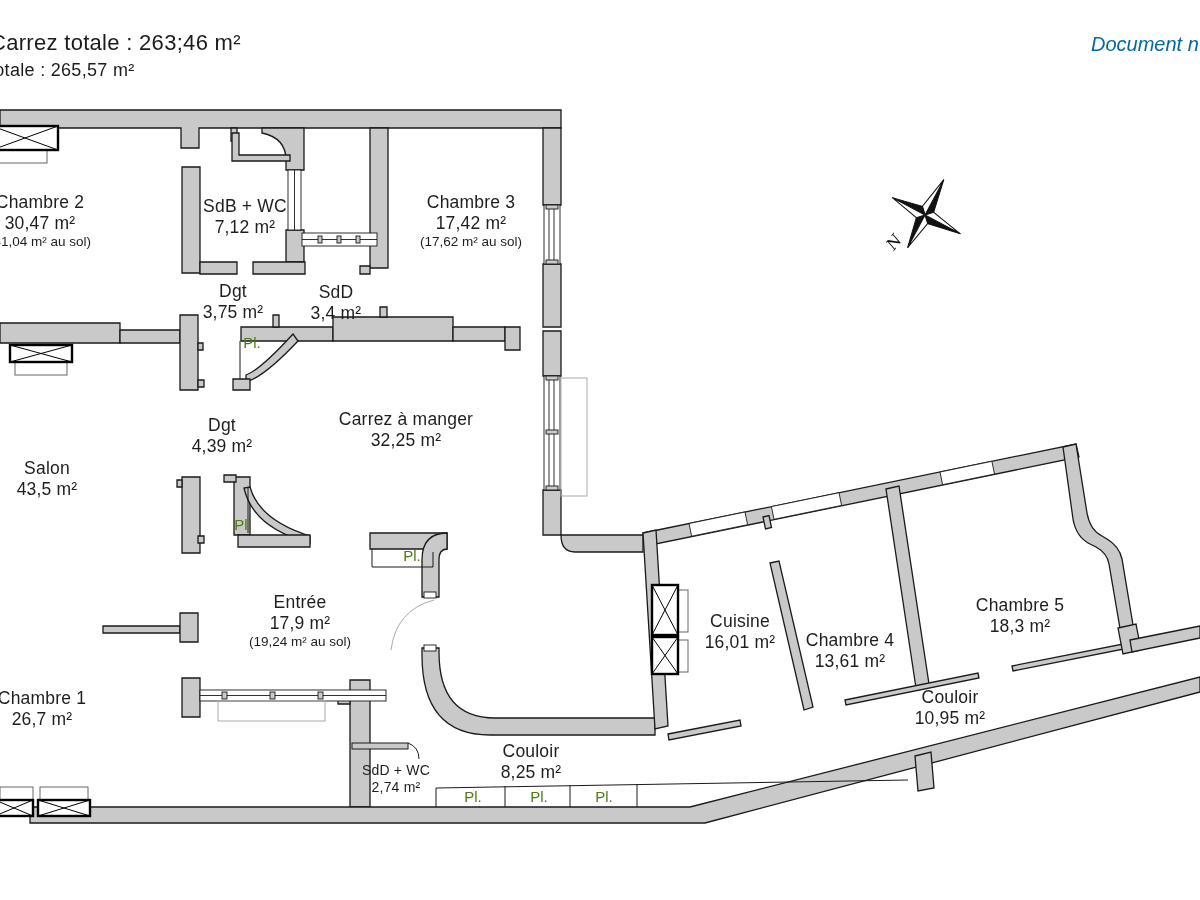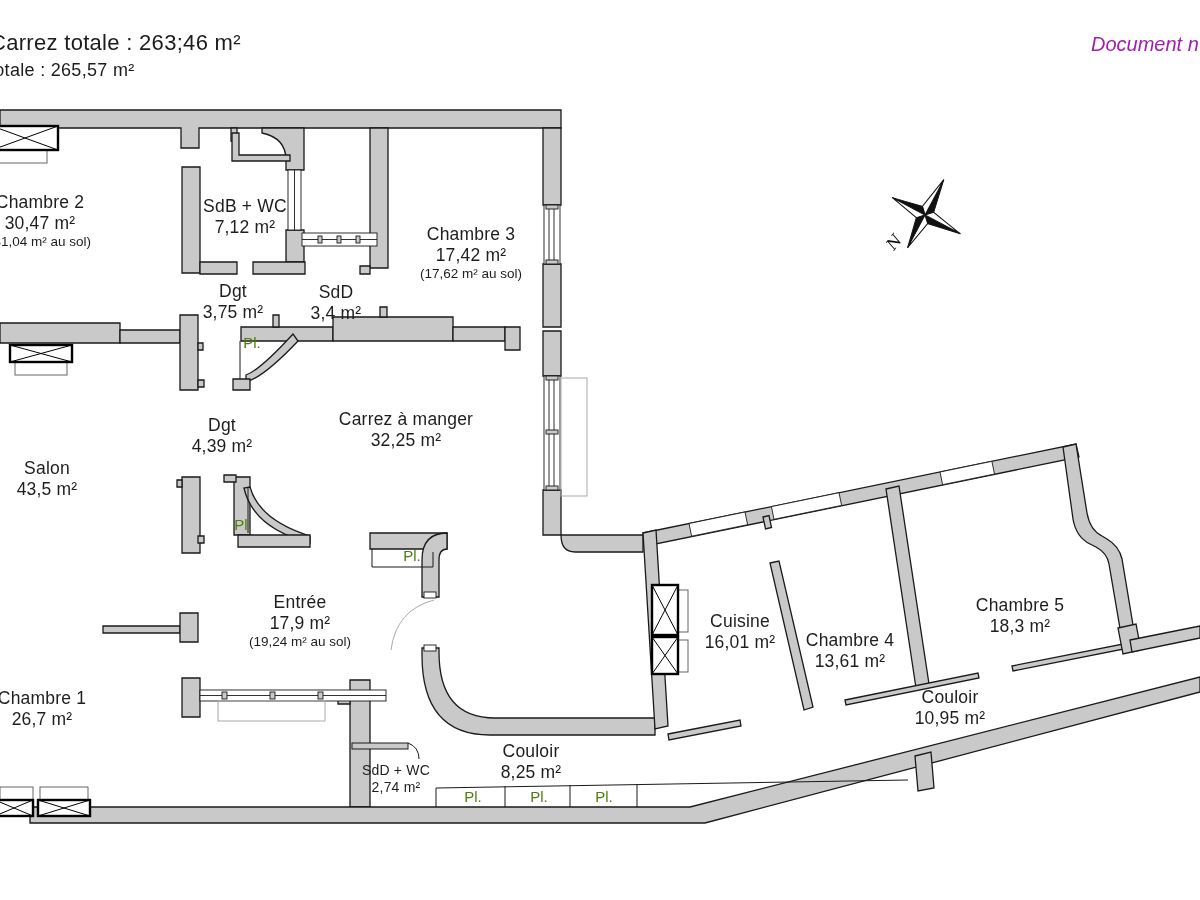--- a/index.html
+++ b/index.html
@@ -3,21 +3,21 @@
 <meta charset="utf-8">
 <style>
   html,body{margin:0;padding:0;}
   body{
     width:1200px;height:900px;position:relative;overflow:hidden;
     background:#ffffff;font-family:"Liberation Sans",sans-serif;color:#1e1e1e;
   }
   .hdr{position:absolute;white-space:nowrap;color:#1c1c1c;}
   #hdr1{left:-10px;top:30px;font-size:22px;letter-spacing:.3px;}
   #hdr2{left:-11px;top:60px;font-size:18px;letter-spacing:.3px;}
-  #docnote{left:1091px;top:33px;font-size:20px;font-style:italic;color:#a21caf;}
+  #docnote{left:1091px;top:33px;font-size:20px;font-style:italic;color:#0369a1;}
   svg{position:absolute;left:0;top:0;z-index:1;}
   .rl{position:absolute;transform:translateX(-50%);text-align:center;
       white-space:nowrap;line-height:1.2;color:#1e1e1e;z-index:3;}
   .rl .n,.rl .a{font-size:17.5px;letter-spacing:.2px;}
   .rl .f{font-size:13.5px;}
   .rl.sm .n,.rl.sm .a{font-size:14px;}
   .pl{position:absolute;transform:translateX(-50%);font-size:15px;
       white-space:nowrap;color:#4d7c0f;z-index:3;}
 </style>
 </head>
@@ -206,21 +206,21 @@
 
 <div class="rl" style="left:40px;top:192px;">
   <div class="n">Chambre 2</div>
   <div class="a">30,47 m²</div>
   <div class="f">(31,04 m² au sol)</div>
 </div>
 <div class="rl" style="left:245px;top:196px;">
   <div class="n">SdB + WC</div>
   <div class="a">7,12 m²</div>
 </div>
-<div class="rl" style="left:471px;top:192px;margin-top:32px;">
+<div class="rl" style="left:471px;top:192px;">
   <div class="n">Chambre 3</div>
   <div class="a">17,42 m²</div>
   <div class="f">(17,62 m² au sol)</div>
 </div>
 <div class="rl" style="left:336px;top:246px;margin-top:36px;">
   <div class="n">SdD</div>
   <div class="a">3,4 m²</div>
 </div>
 <div class="rl" style="left:233px;top:281px;">
   <div class="n">Dgt</div>

